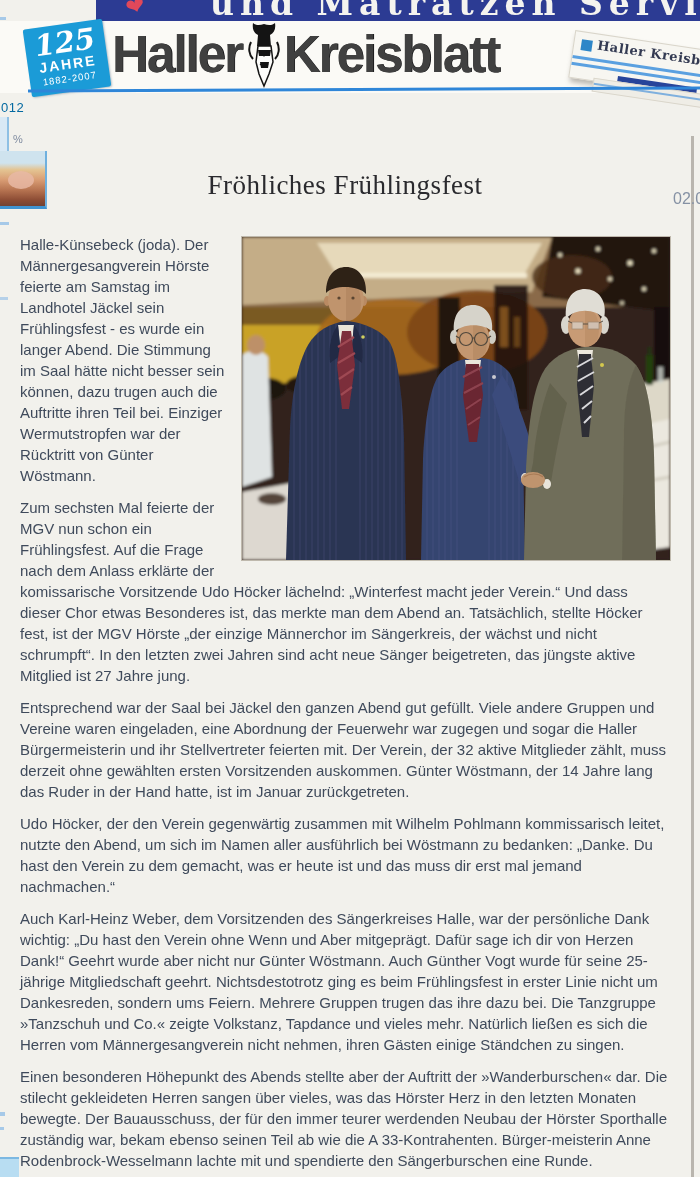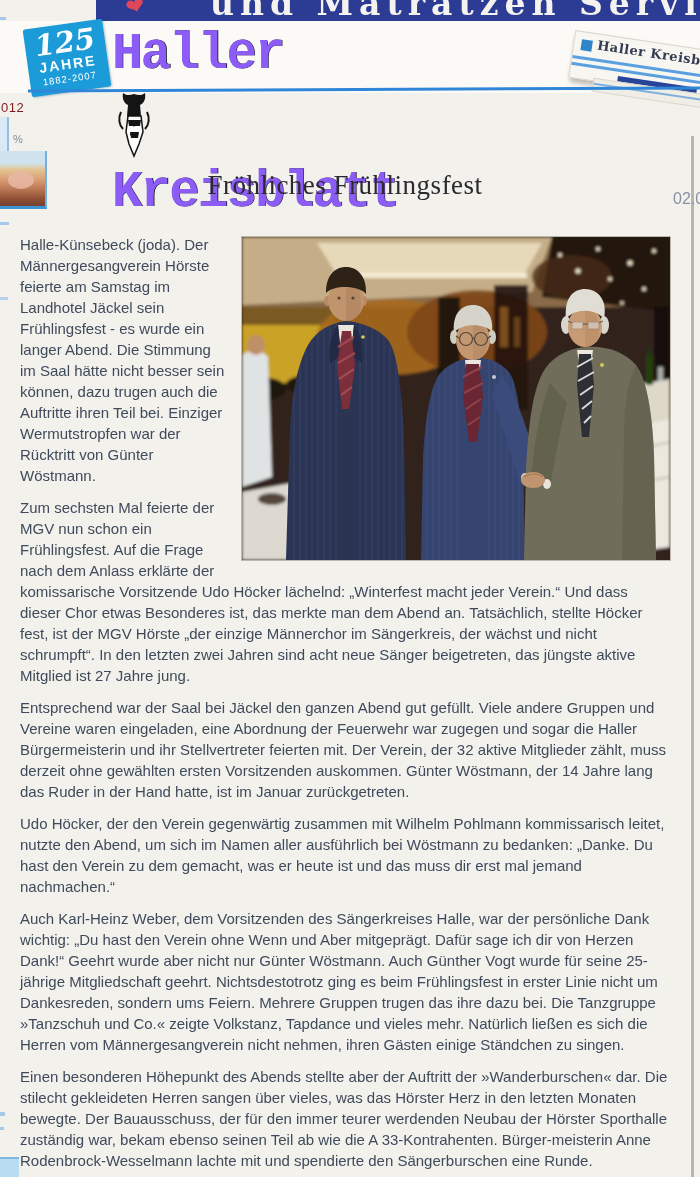--- a/index.html
+++ b/index.html
@@ -20,23 +20,23 @@
   .badge{
     position:absolute;left:27px;top:24px;width:80px;height:68px;background:#1b9bd7;
     transform:rotate(-8deg);border-radius:2px;color:#fff;text-align:center;
     box-shadow:1px 1px 2px rgba(60,90,120,.35);
   }
   .badge .b1{font-family:"DejaVu Serif",serif;font-style:italic;font-weight:bold;font-size:29px;line-height:30px;margin-top:3px;}
   .badge .b2{font-size:14px;font-weight:bold;letter-spacing:2px;line-height:15px;}
   .badge .b3{font-size:9.5px;letter-spacing:1px;line-height:13px;}
   .masthead-title{
     position:absolute;left:112px;top:20px;display:flex;align-items:flex-start;
-    font-family:Liberation Mono, monospace;font-weight:bold;font-size:51px;letter-spacing:-2px;color:#8b5cf6;
+    font-family:Liberation Sans, sans-serif;font-weight:bold;font-size:51px;letter-spacing:-2px;color:#404040;
     text-shadow:.6px 0 0 #0e0e10;
-    white-space:nowrap;line-height:70px;flex-direction:column;
+    white-space:nowrap;line-height:70px;
   }
   .crest{margin:2px 3px 0 5px;}
   
   .roll{
     position:absolute;left:571px;top:40px;width:136px;height:46px;background:#f7f6f1;
     border:1px solid #d9d5ca;transform:rotate(8.5deg);overflow:hidden;
     box-shadow:2px 4px 5px rgba(110,105,95,.45);
   }
   .roll .sq{position:absolute;left:7px;top:7px;width:11px;height:11px;background:#2e86c8;}
   .roll .roll-label{
@@ -47,21 +47,21 @@
   .roll .st1{top:24px;} .roll .st2{top:31px;}
   .roll .dk{position:absolute;left:48px;top:38px;width:80px;height:9px;background:#27449a;}
   .roll2{
     position:absolute;left:592px;top:86px;width:112px;height:12px;background:#efede6;
     border:1px solid #d9d5ca;transform:rotate(8.5deg);
   }
   .roll2 .ln{position:absolute;left:0;top:4px;width:100%;height:2px;background:#7fb0de;}
   .rule{position:absolute;left:28px;top:88px;width:672px;height:3px;background:#2f86d8;transform:rotate(-.25deg);}
   
   .frag{position:absolute;}
-  .frag-year{left:1px;top:100px;font-size:13px;color:#7f1d1d;letter-spacing:.5px;}
+  .frag-year{left:1px;top:100px;font-size:13px;color:#0369a1;letter-spacing:.5px;}
   .frag-dash{background:#a6c9e8;}
   .frag-box1{left:0;top:117px;width:7px;height:41px;background:#d9e9f5;border-right:2px solid #8fc0e4;}
   .frag-percent{left:13px;top:133px;font-size:11px;color:#7f8ba0;}
   .frag-thumb{
     left:0;top:151px;width:45px;height:55px;
     background:linear-gradient(180deg,#cfe3ee 0%,#cfe3ee 22%,#e4c492 34%,#d99d74 52%,#b4714f 72%,#8a4a33 90%,#714234 100%);
     border-right:2px solid #6fb0de;border-bottom:3px solid #3f93d2;
   }
   .frag-thumb .blob{position:absolute;left:8px;top:20px;width:26px;height:18px;border-radius:50%;background:#e8b9a4;opacity:.85;}
   .frag-bluesq{left:0;top:1157px;width:19px;height:20px;background:#b8ddf2;border-top:2px solid #7cb8e2;}

